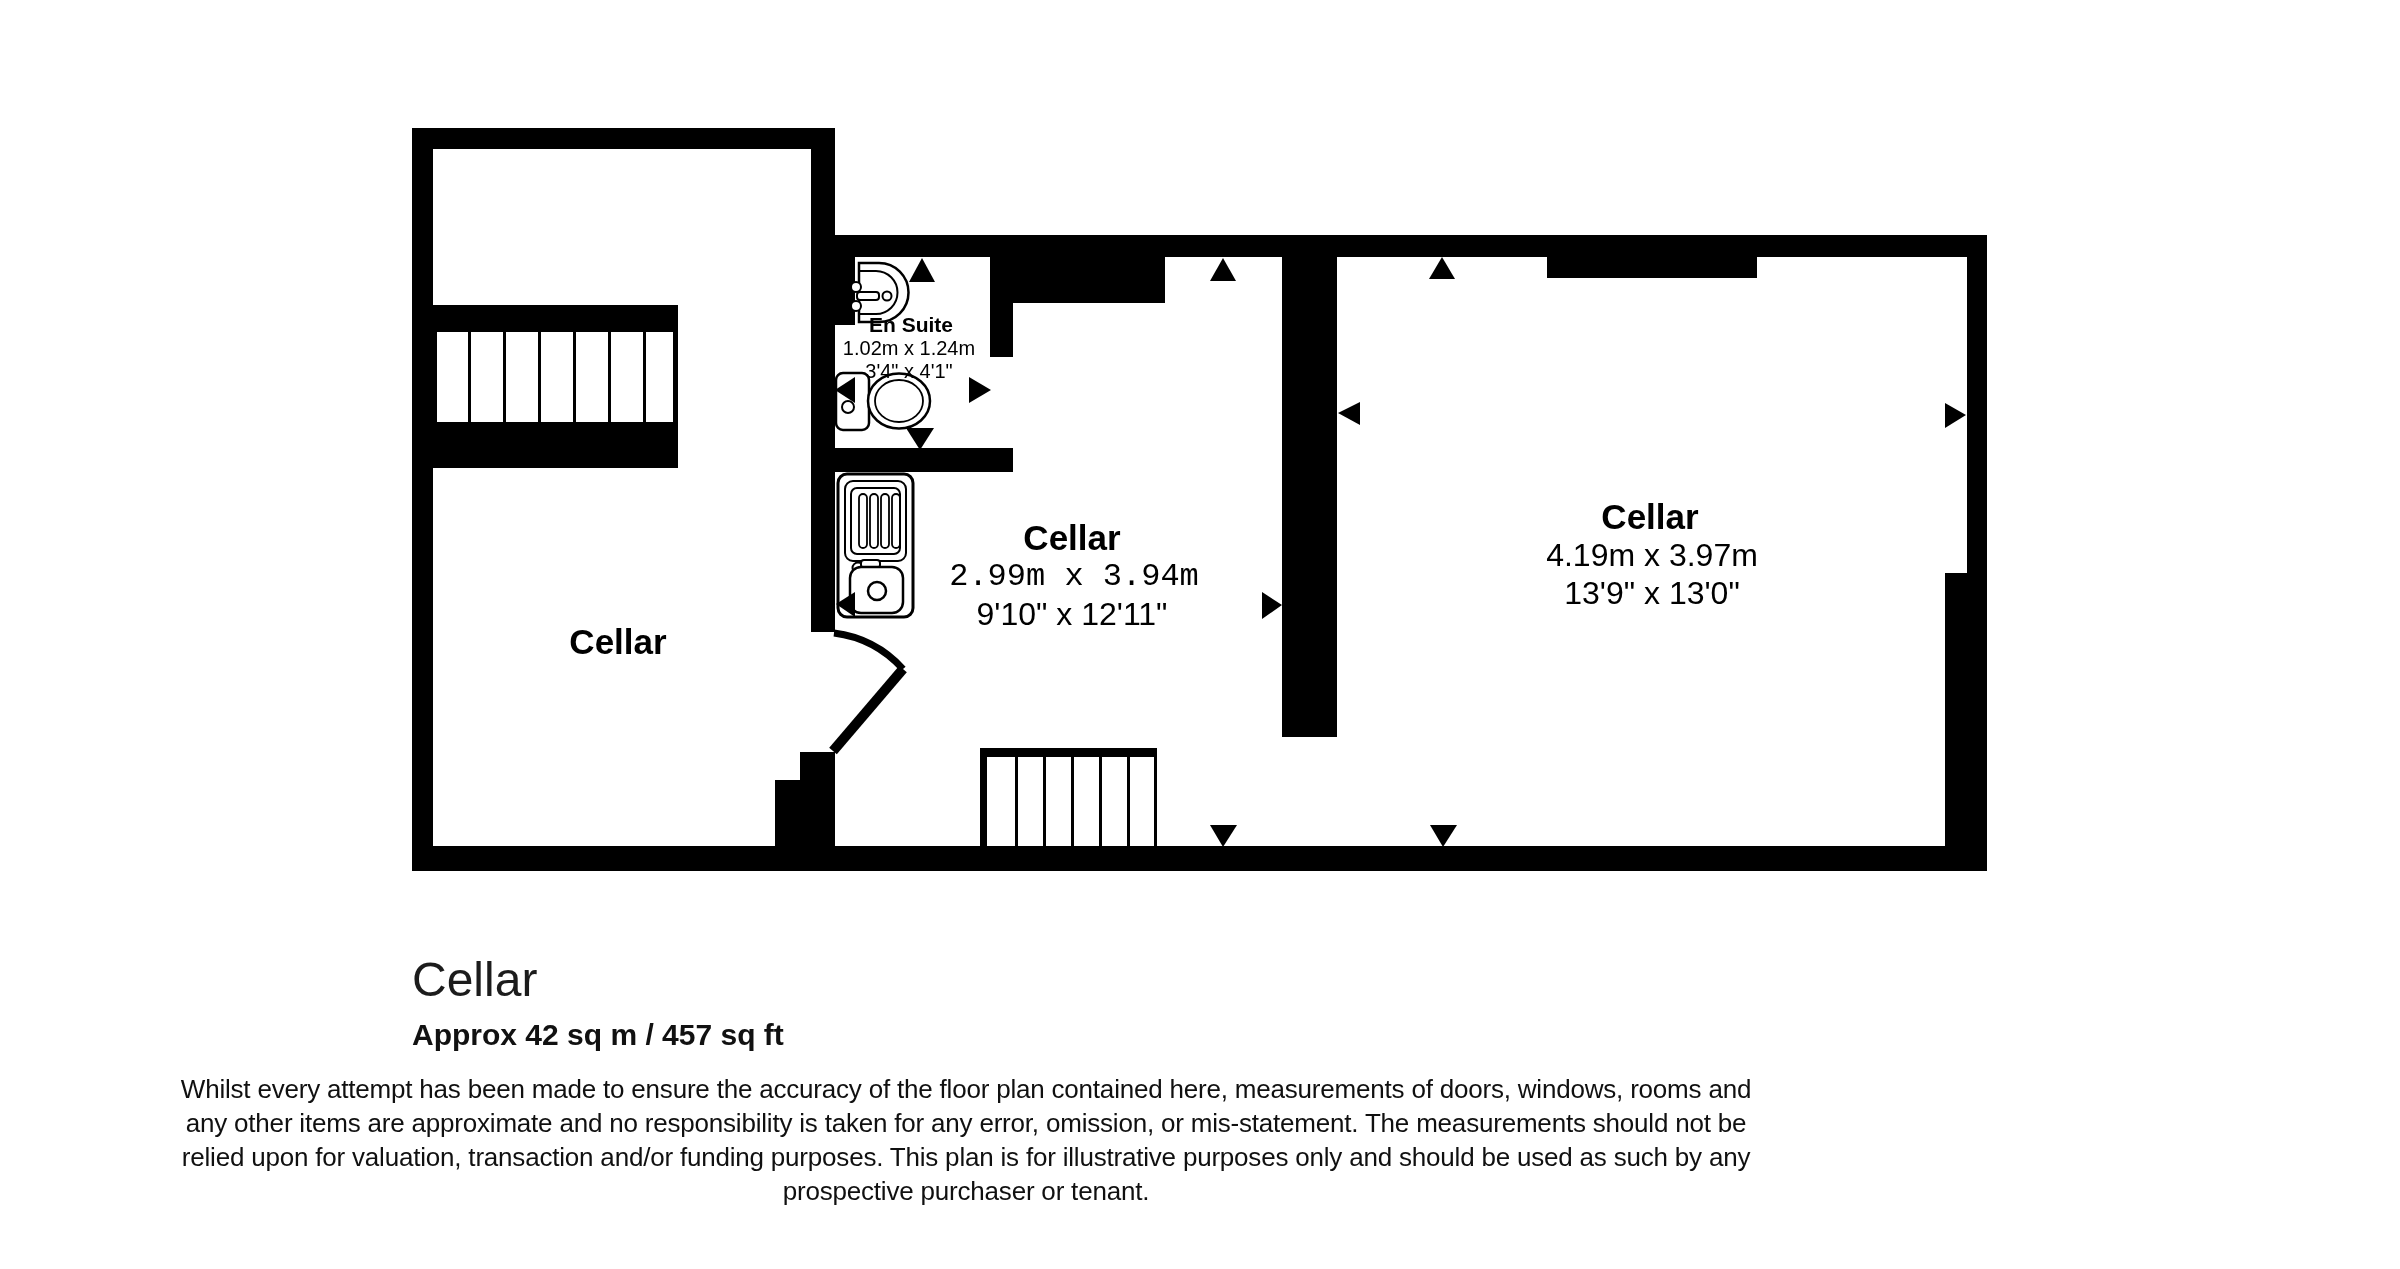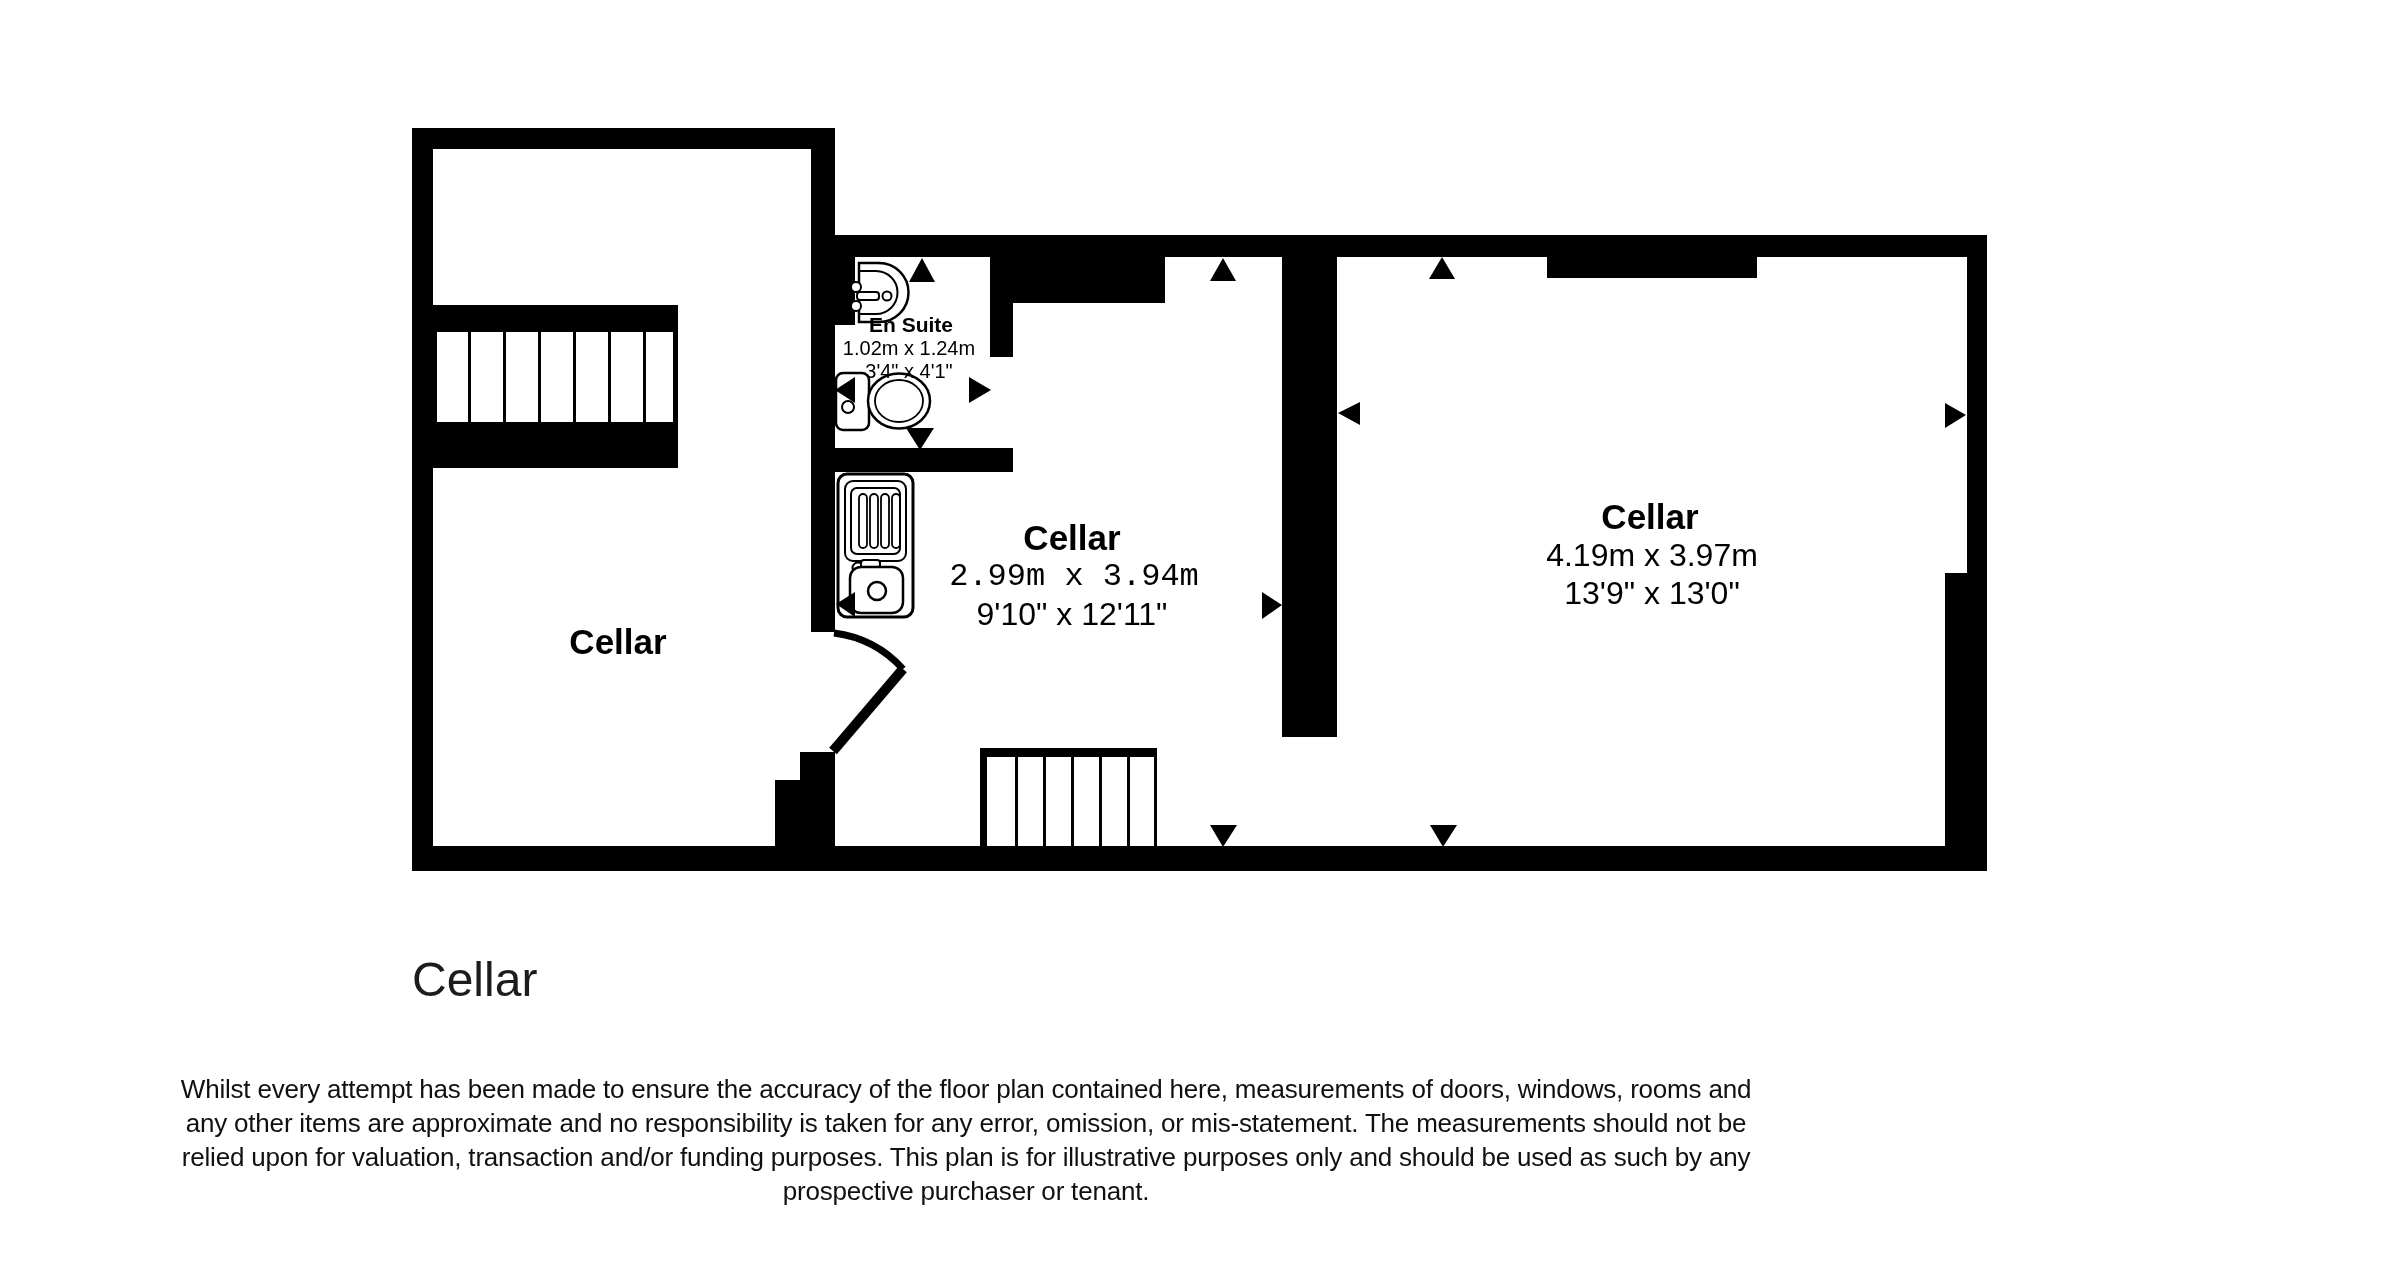--- a/index.html
+++ b/index.html
@@ -125,20 +125,21 @@
 
   <div class="lbl room-name" style="left:1650px;top:517px;">Cellar</div>
   <div class="lbl room-dim" style="left:1652px;top:555px;">4.19m x 3.97m</div>
   <div class="lbl room-dim" style="left:1652px;top:593px;">13'9" x 13'0"</div>
 
   <div class="lbl es-name" style="left:911px;top:325px;">En Suite</div>
   <div class="lbl es-dim" style="left:909px;top:348px;">1.02m x 1.24m</div>
   <div class="lbl es-dim" style="left:909px;top:371px;">3'4" x 4'1"</div>
 
   <div class="footer-title">Cellar</div>
+  <div class="footer-area">Approx 42 sq m / 457 sq ft</div>
 
   <div class="disclaimer">
     <div>Whilst every attempt has been made to ensure the accuracy of the floor plan contained here, measurements of doors, windows, rooms and</div>
     <div>any other items are approximate and no responsibility is taken for any error, omission, or mis-statement. The measurements should not be</div>
     <div>relied upon for valuation, transaction and/or funding purposes. This plan is for illustrative purposes only and should be used as such by any</div>
     <div>prospective purchaser or tenant.</div>
   </div>
 
 </div>
 

